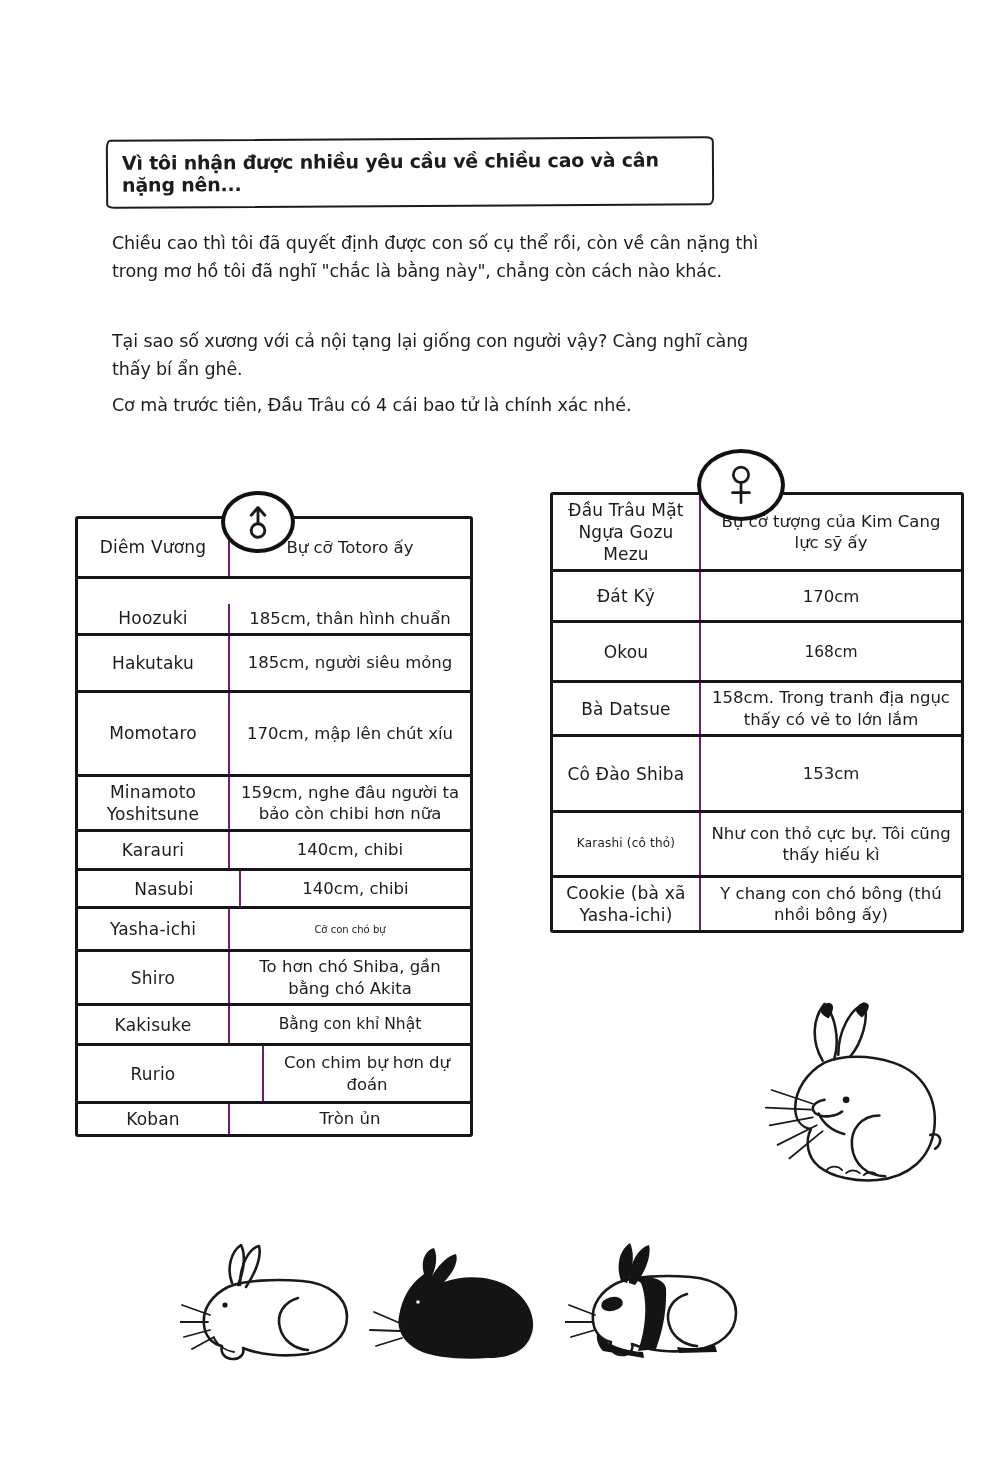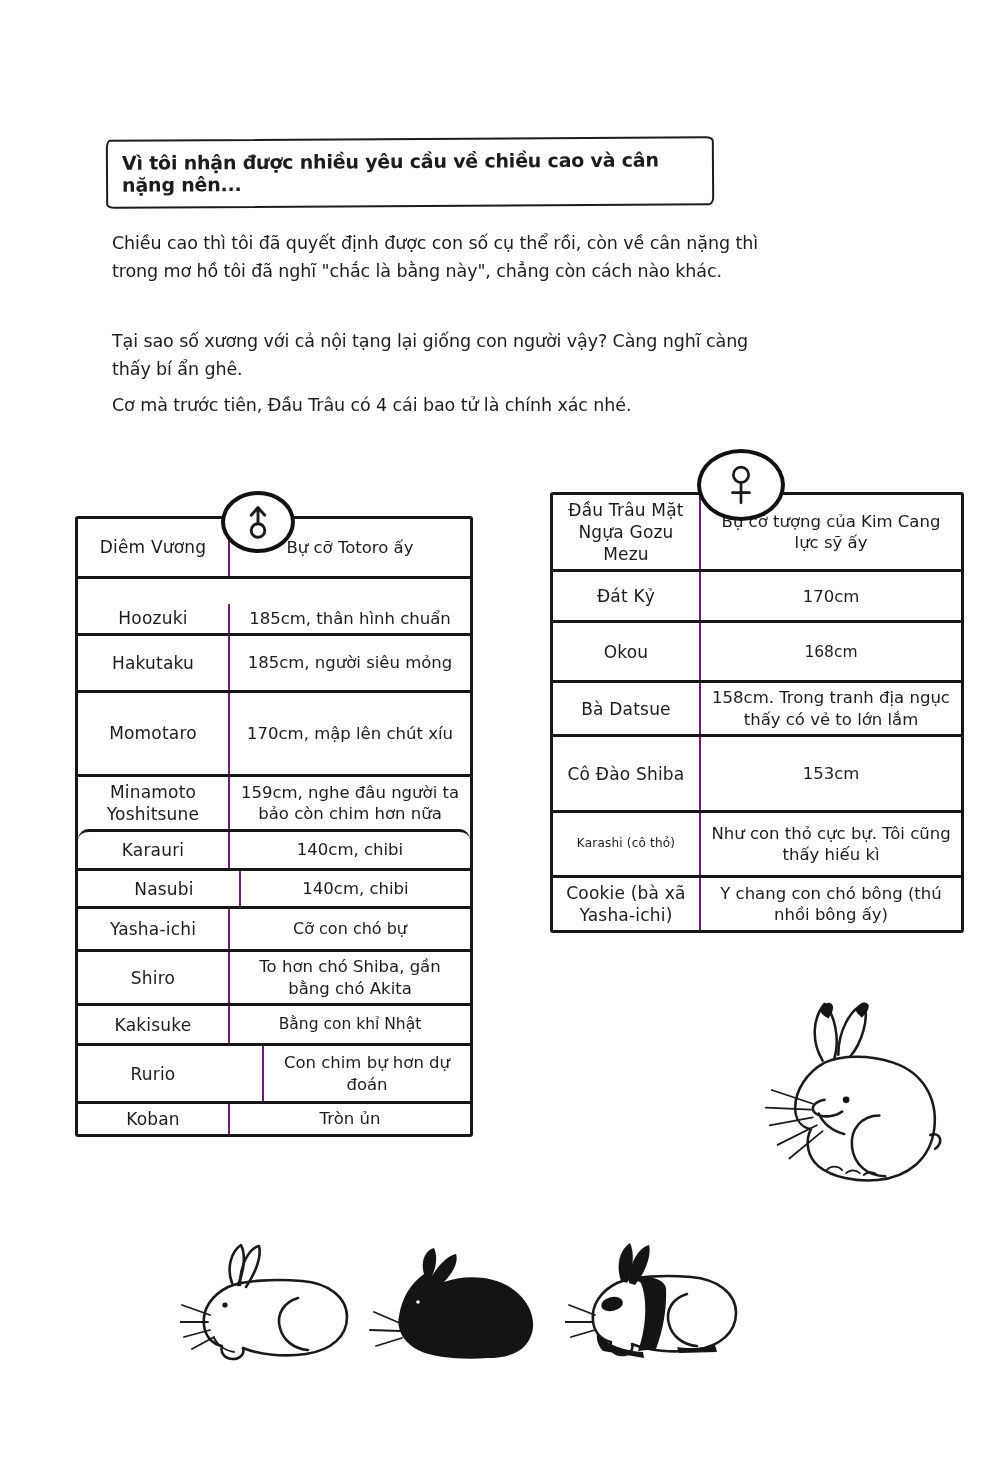--- a/index.html
+++ b/index.html
@@ -41,24 +41,24 @@
   .cell.desc{flex:1;font-size:16.5px;border-left:2px solid #701a75;}
   #male-table .cell.name{width:150px;}
   #female-table .cell.name{width:146px;}
   
   #male-table .trow:nth-child(1){min-height:94px;}
   #male-table .trow:nth-child(2){min-height:57px;}
   #male-table .trow:nth-child(3){min-height:54px;align-items:flex-end;}
   #male-table .trow:nth-child(4){min-height:54px;}
   #male-table .trow:nth-child(5){min-height:81px;}
   #male-table .trow:nth-child(6){min-height:40px;}
-  #male-table .trow:nth-child(7){min-height:36px;border-radius:11px;}
+  #male-table .trow:nth-child(7){min-height:36px;}
   #male-table .trow:nth-child(8){min-height:35px;padding-left:11px;}
   #male-table .trow:nth-child(9){min-height:40px;}
-  #male-table .trow:nth-child(9) .desc{font-size:16px;}
+  #male-table .trow:nth-child(9) .desc{font-size:10px;}
   #male-table .trow:nth-child(10){min-height:36px;}
   #male-table .trow:nth-child(11){min-height:37px;}
   #male-table .trow:nth-child(11) .desc{font-size:15.5px;}
   #male-table .trow:nth-child(12){min-height:55px;gap:34px;}
   
   #female-table .trow:nth-child(1){min-height:142px;}
   #female-table .trow:nth-child(1) .cell{align-items:flex-start;padding-top:28px;}
   #female-table .trow:nth-child(2){min-height:49px;}
   #female-table .trow:nth-child(3){min-height:48px;}
   #female-table .trow:nth-child(4){min-height:57px;}
@@ -118,21 +118,21 @@
       <div class="trow">
         <div class="cell name">Hakutaku</div>
         <div class="cell desc">185cm, người siêu mỏng</div>
       </div>
       <div class="trow">
         <div class="cell name">Momotaro</div>
         <div class="cell desc">170cm, mập lên chút xíu</div>
       </div>
       <div class="trow">
         <div class="cell name">Minamoto Yoshitsune</div>
-        <div class="cell desc">159cm, nghe đâu người ta bảo còn chim hơn nữa</div>
+        <div class="cell desc">159cm, nghe đâu người ta bảo còn chibi hơn nữa</div>
       </div>
       <div class="trow">
         <div class="cell name">Karauri</div>
         <div class="cell desc">140cm, chibi</div>
       </div>
       <div class="trow">
         <div class="cell name">Nasubi</div>
         <div class="cell desc">140cm, chibi</div>
       </div>
       <div class="trow">

